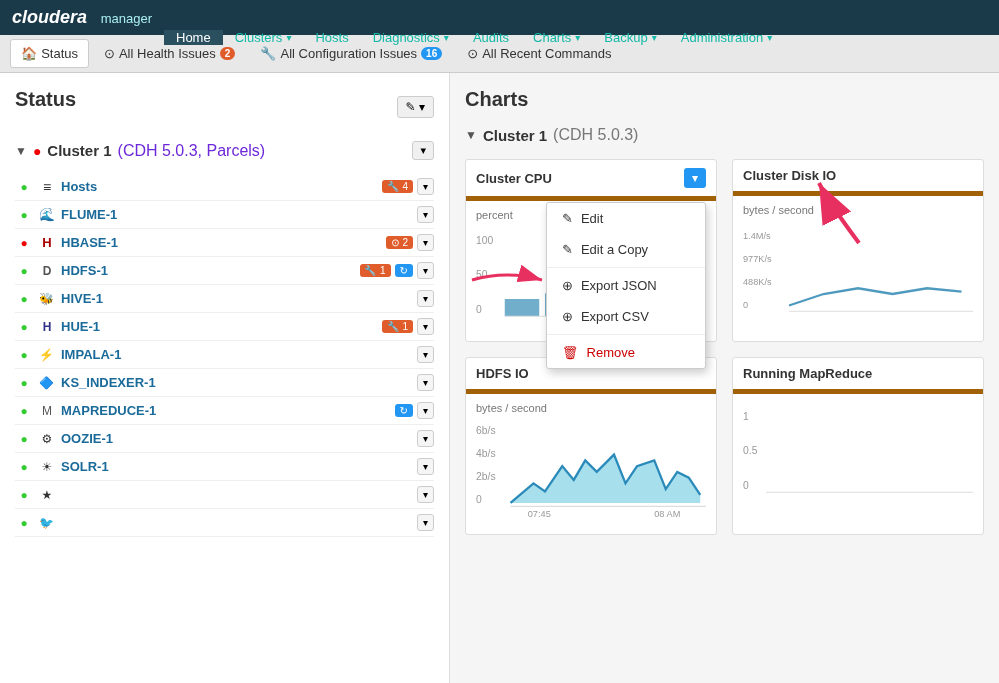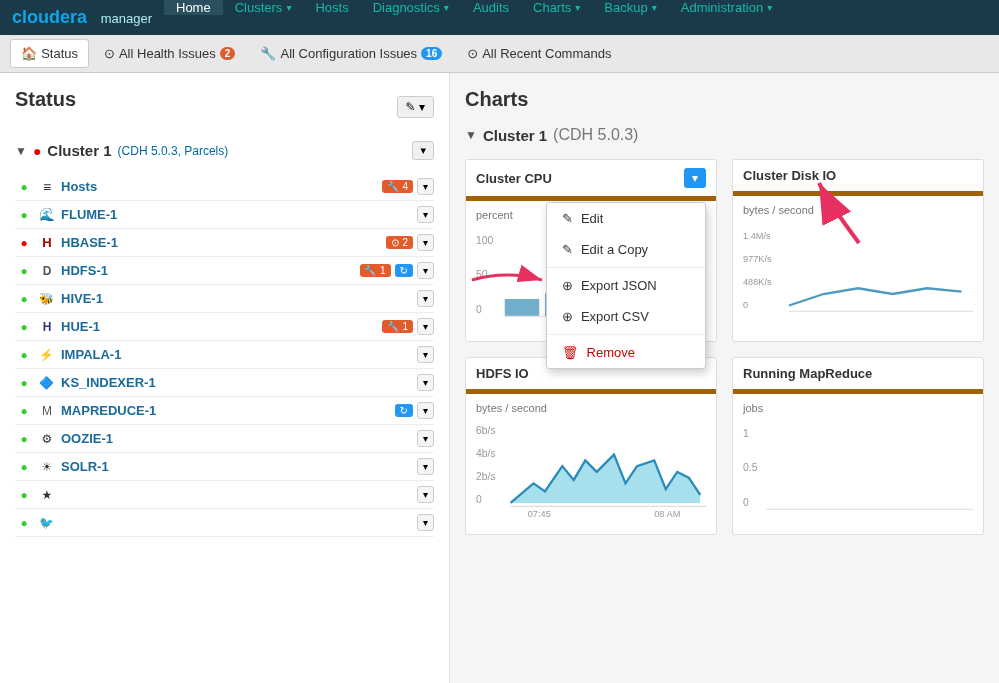--- a/index.html
+++ b/index.html
@@ -17,24 +17,25 @@
       display: flex;
       align-items: center;
       padding: 0 12px;
       background: #1a3a4a;
     }
     .logo-text {
       color: #fff;
       font-size: 18px;
       font-weight: bold;
     }
-    .logo-text .cloudera { color: #0ea5e9; }
+    .logo-text .cloudera { color: #ffffff; font-style: italic; }
     .nav-items {
       display: flex;
-      align-items: flex-start;
+      align-items: center;
+      margin-top: 37px;
     }
     .nav-item {
       display: flex;
       align-items: center;
       padding: 0 12px;
       color: #14b8a6;
       cursor: pointer;
       font-size: 13px;
       white-space: nowrap;
       position: relative;
@@ -116,22 +117,22 @@
     }
     .cluster-title {
       display: flex;
       align-items: center;
       gap: 6px;
       font-weight: bold;
       font-size: 15px;
     }
     .cluster-sub {
       font-weight: normal;
-      font-size: 12px;
-      color: #0369a1;
+      font-size: 16px;
+      color: #6d28d9;
     }
     .caret-down { color: #555; font-size: 12px; }
     .red-dot { color: #e00; font-size: 14px; }
     .dropdown-btn {
       background: #f0f0f0;
       border: 1px solid #ccc;
       border-radius: 3px;
       padding: 2px 7px;
       cursor: pointer;
       font-size: 11px;
@@ -616,21 +617,20 @@
             <text x="155" y="84" font-size="8" fill="#999">08 AM</text>
           </svg>
         </div>
       </div>
 
       <div class="chart-card">
         <div class="chart-header">
           <span class="chart-title">Running MapReduce</span>
         </div>
         <div class="chart-body">
-          <div class="chart-label">jobs</div>
           <svg class="chart-svg" viewBox="0 0 200 80">
             <text x="0" y="12" font-size="9" fill="#999">1</text>
             <text x="0" y="42" font-size="9" fill="#999">0.5</text>
             <text x="0" y="72" font-size="9" fill="#999">0</text>
             <line x1="20" y1="75" x2="200" y2="75" stroke="#ddd" stroke-width="1"></line>
           </svg>
         </div>
       </div>
 
     </div>

